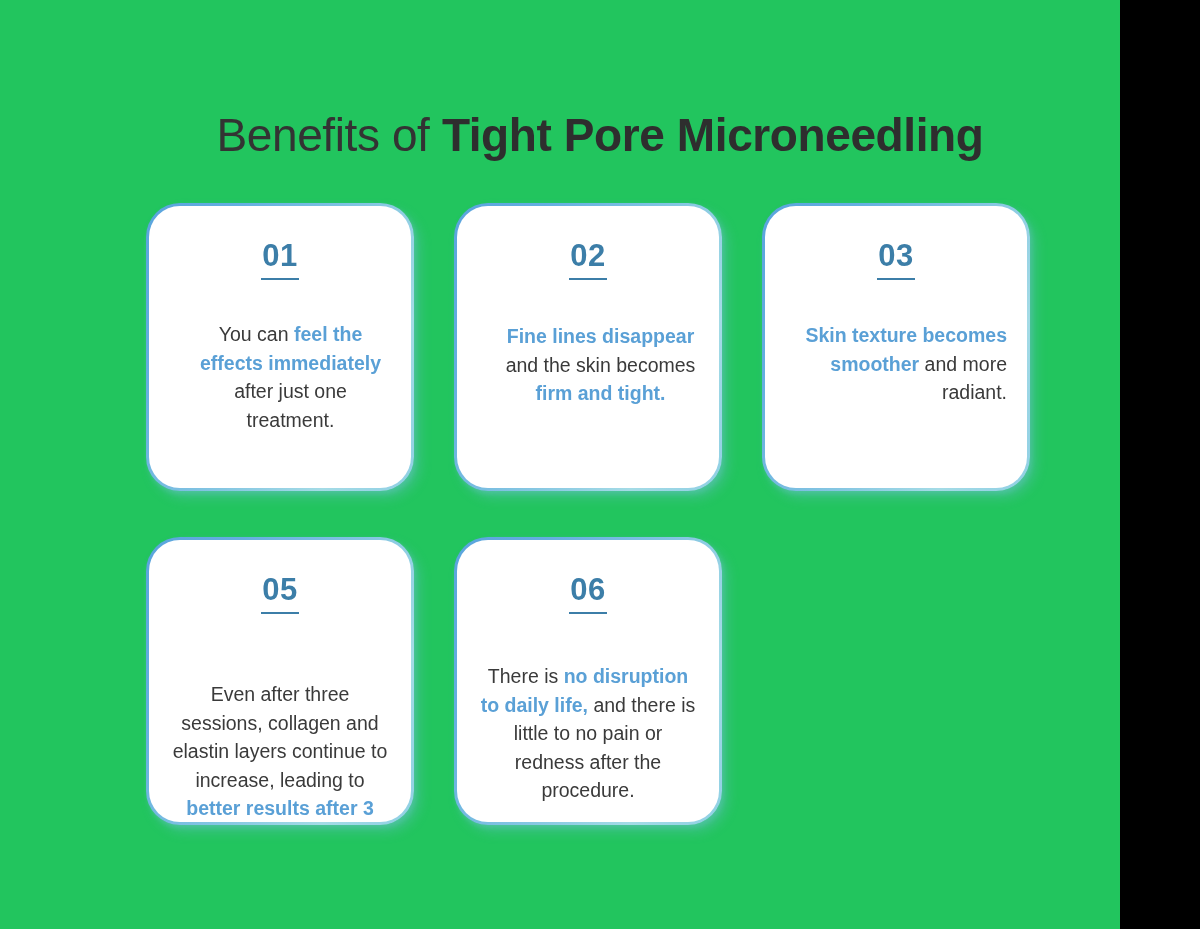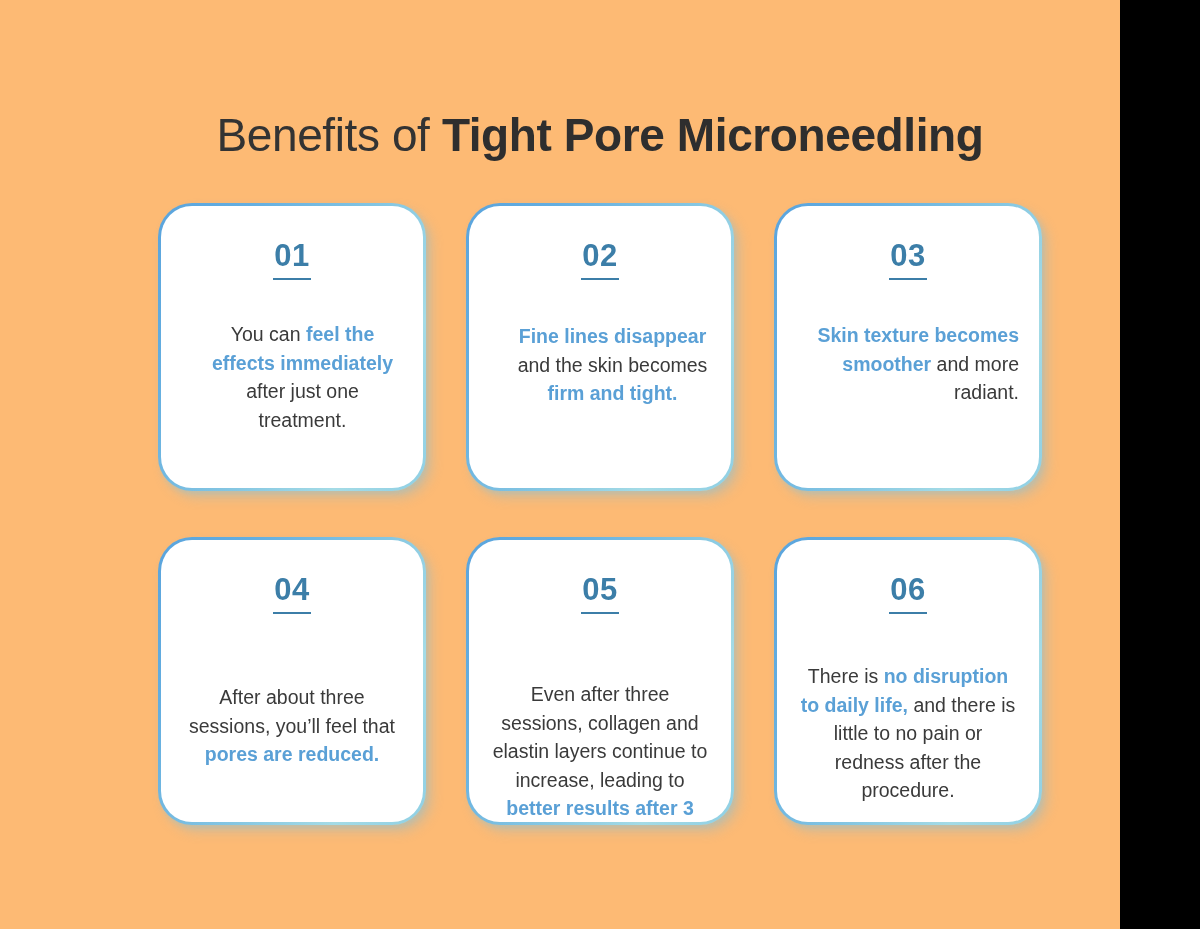--- a/index.html
+++ b/index.html
@@ -14,21 +14,21 @@
 
   body {
     font-family:"Liberation Sans", sans-serif;
     -webkit-font-smoothing:antialiased;
   }
 
   .page {
     position:relative;
     width:1120px;
     height:929px;
-    background:#fdba74;
+    background:#22c55e;
   }
 
   
   .title-wrap {
     position:absolute;
     top:108px;
     left:0;
     width:1200px;
     text-align:center;
     white-space:nowrap;
@@ -43,21 +43,21 @@
     font-size:46px;
     font-weight:700;
     letter-spacing:-0.4px;
     color:#2e2e2e;
   }
 
   
   .grid {
     position:absolute;
     top:203px;
-    left:158px;
+    left:146px;
     width:896px;
     display:grid;
     grid-template-columns:repeat(3, 268px);
     grid-template-rows:288px 288px;
     column-gap:40px;
     row-gap:46px;
   }
 
   .card {
     position:relative;
@@ -164,29 +164,20 @@
     <div class="card">
       <div class="card-inner">
         <div class="num">
           <span>03</span>
           <span class="num-rule"></span>
         </div>
         <div class="body-copy copy-pos-3"><b>Skin texture becomes smoother</b> and more radiant.</div>
       </div>
     </div>
 
-    <div class="card">
-      <div class="card-inner">
-        <div class="num">
-          <span>04</span>
-          <span class="num-rule"></span>
-        </div>
-        <div class="body-copy copy-pos-4">After about three sessions, you’ll feel that <b>pores are reduced.</b></div>
-      </div>
-    </div>
 
     <div class="card">
       <div class="card-inner">
         <div class="num">
           <span>05</span>
           <span class="num-rule"></span>
         </div>
         <div class="body-copy copy-pos-5">Even after three sessions, collagen and elastin layers continue to increase, leading to <b>better results after 3 months.</b></div>
       </div>
     </div>

